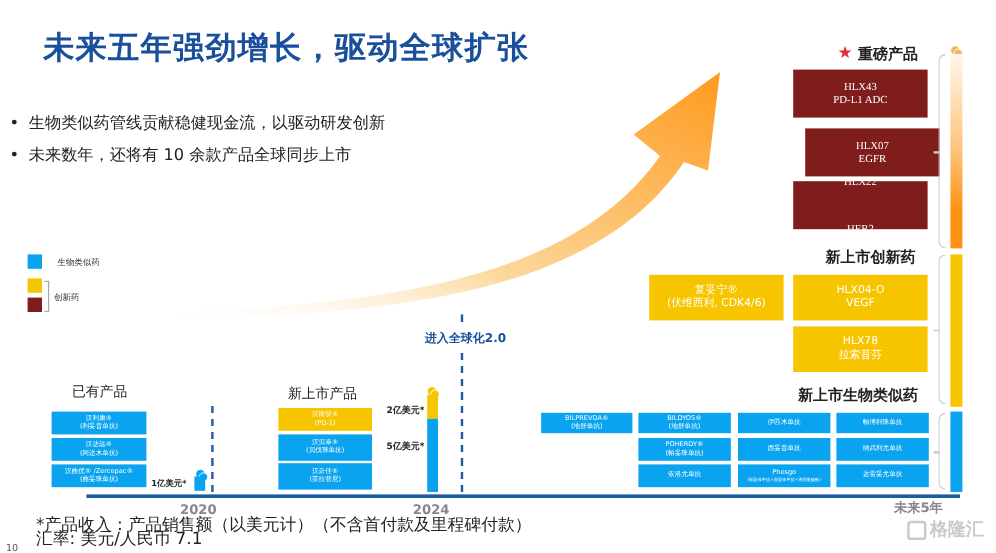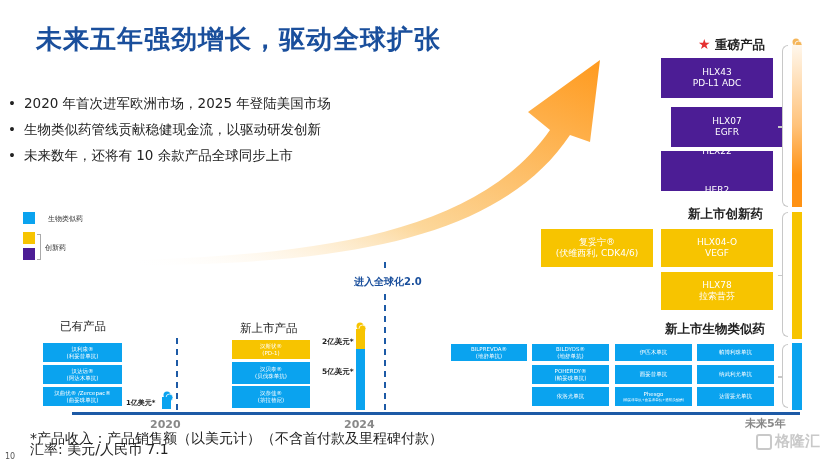--- a/index.html
+++ b/index.html
@@ -8,39 +8,38 @@
   .abs { position:absolute; }
   .title { left:12px; top:22px; font-size:26px; font-weight:bold; color:#1a4f9c; letter-spacing:1px; white-space:nowrap;margin-left:24px; }
   .bullets { left:8px; top:90px; font-size:13.5px; color:#222; line-height:26px; }
   .bullets li { list-style:none; white-space:nowrap; }
   .bullets li::before { content:"•"; margin-right:8px; }
   .legend-sq { width:12px; height:12px; }
   .legend-txt { font-size:7px; color:#333; }
   .box { display:flex; flex-direction:column; align-items:center; justify-content:center; color:#fff; text-align:center; line-height:1.25; }
   .blue { background:#0aa3ef; }
   .yellow { background:#f7c400; }
-  .orange { background:#4c1d95; }
+  .orange { background:#7f1d1d;font-family:Liberation Serif, serif; }
   .sm { font-size:5.5px; }
   .md { font-size:9px; }
   .sec { font-size:12.5px; font-weight:bold; color:#222; white-space:nowrap; }
   .secn { font-size:11.5px; color:#222; white-space:nowrap; }
   .baseline { left:72px; top:412px; width:528px; height:3px; background:#1d5aa6; }
   .dash { width:2px; background:repeating-linear-gradient(to bottom,#1d5aa6 0 6px,transparent 6px 11px); }
   .year { font-size:11px; font-weight:bold; color:#888; }
   .footnote { left:30px; top:433px; font-size:14px; color:#222; line-height:11px; white-space:nowrap; }
   .brace { border:1.5px solid #c8c8c8; border-right:none; border-radius:6px 0 0 6px; width:6px; }
   .brace::after { content:""; position:absolute; left:-5px; top:50%; width:5px; height:1.5px; background:#c8c8c8; }
   .coin { width:10px; height:10px; }
 </style>
 </head>
 <body>
 
 <div class="abs title">未来五年强劲增长，驱动全球扩张</div>
 <ul class="abs bullets">
-  <li>2020 年首次进军欧洲市场，2025 年登陆美国市场</li>
   <li>生物类似药管线贡献稳健现金流，以驱动研发创新</li>
   <li>未来数年，还将有 10 余款产品全球同步上市</li>
 </ul>
 
 <svg class="abs" style="left:130px;top:60px;" width="480" height="210" viewBox="0 0 480 210">
   <defs>
     <linearGradient id="ag" x1="0" y1="1" x2="1" y2="0">
       <stop offset="0" stop-color="#ffffff" stop-opacity="0"></stop>
       <stop offset="0.4" stop-color="#fcd79a"></stop>
       <stop offset="1" stop-color="#ff9a1e"></stop>

